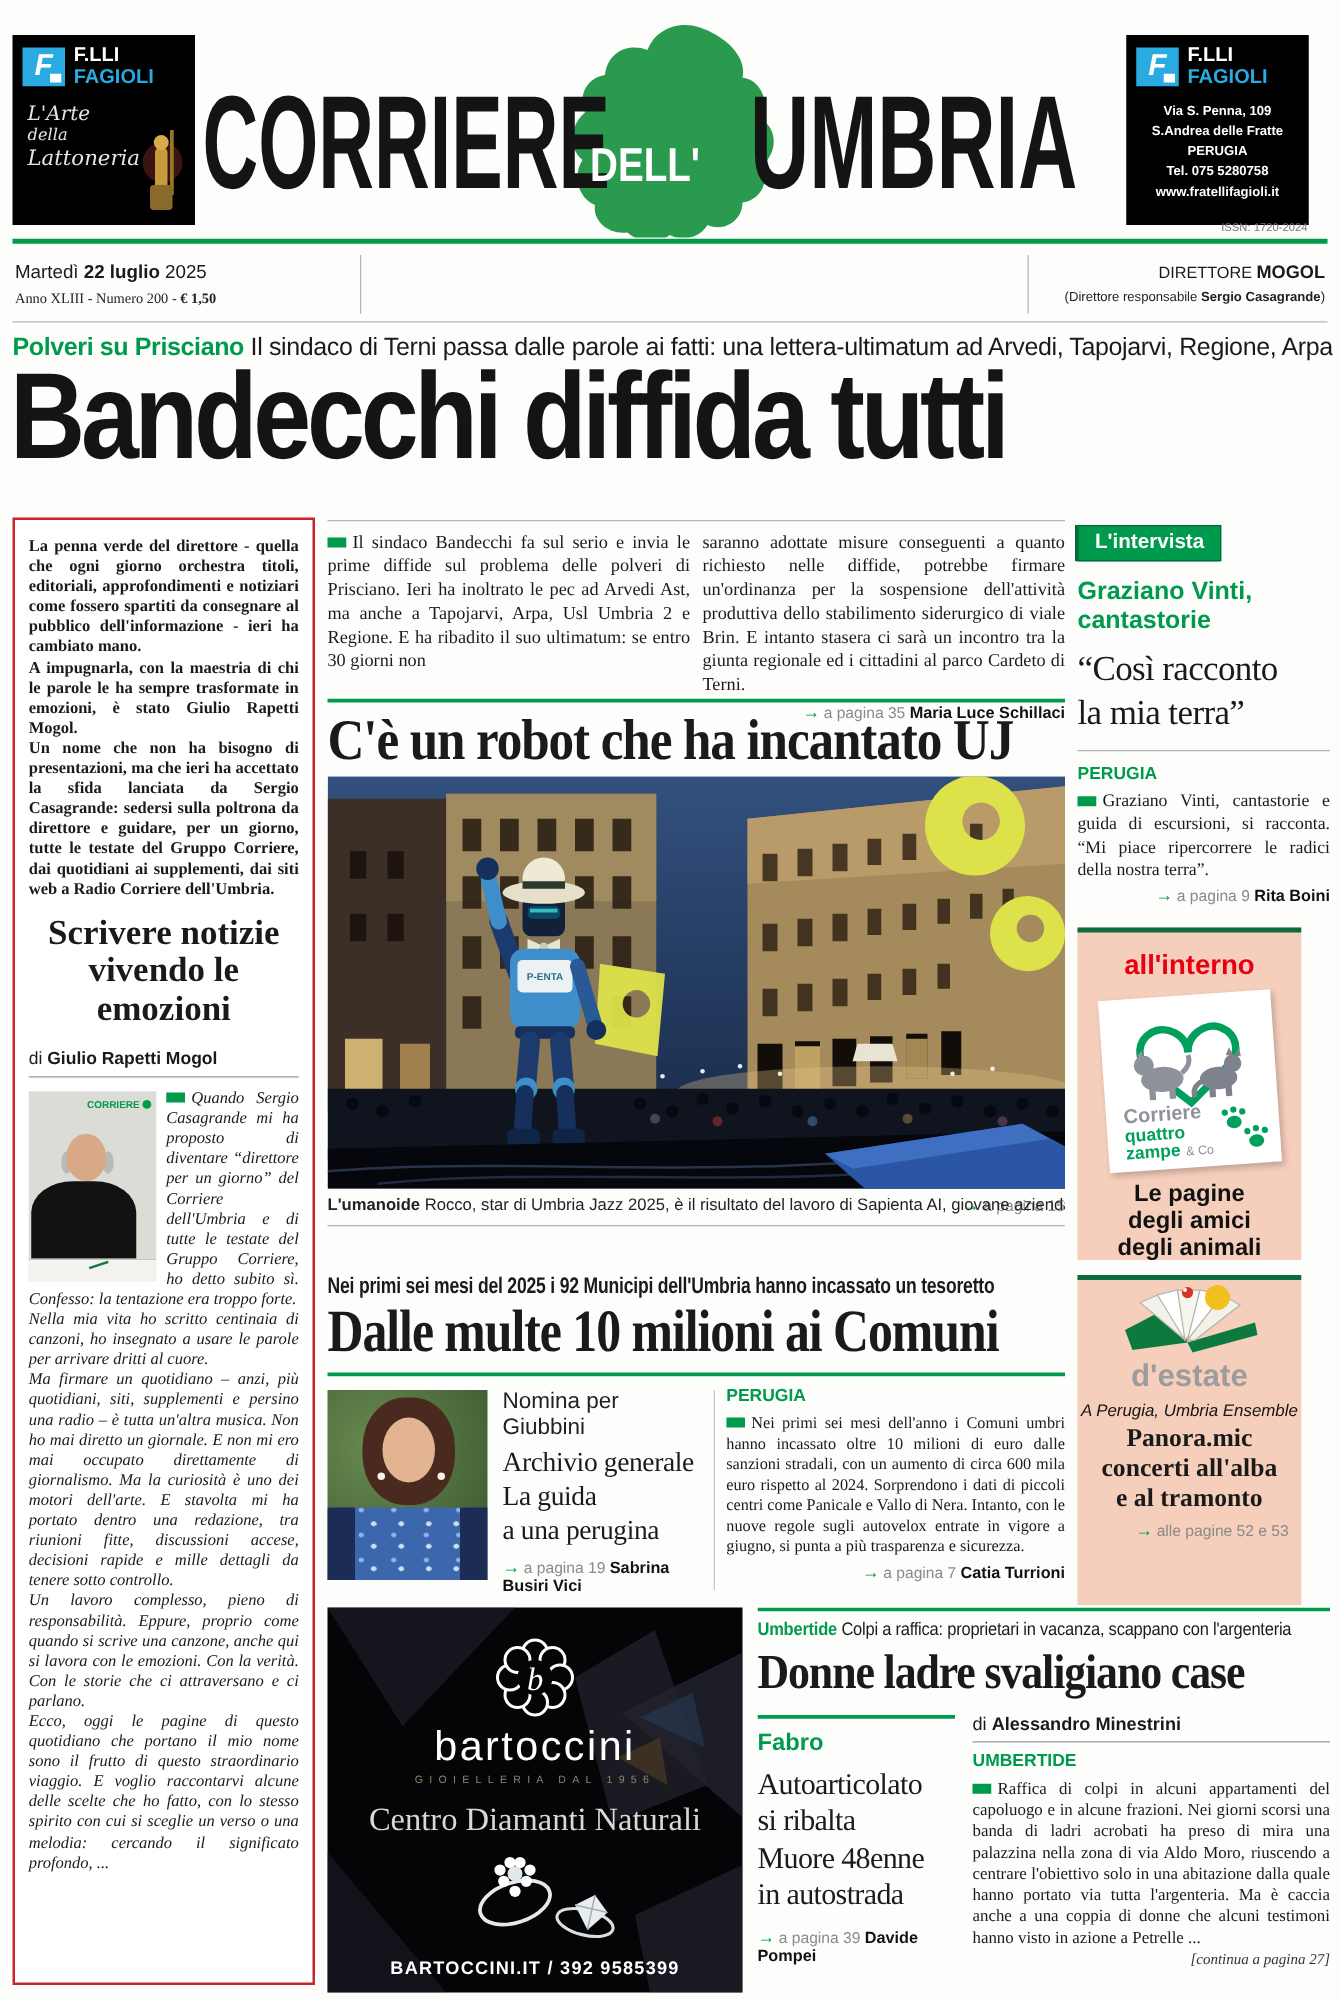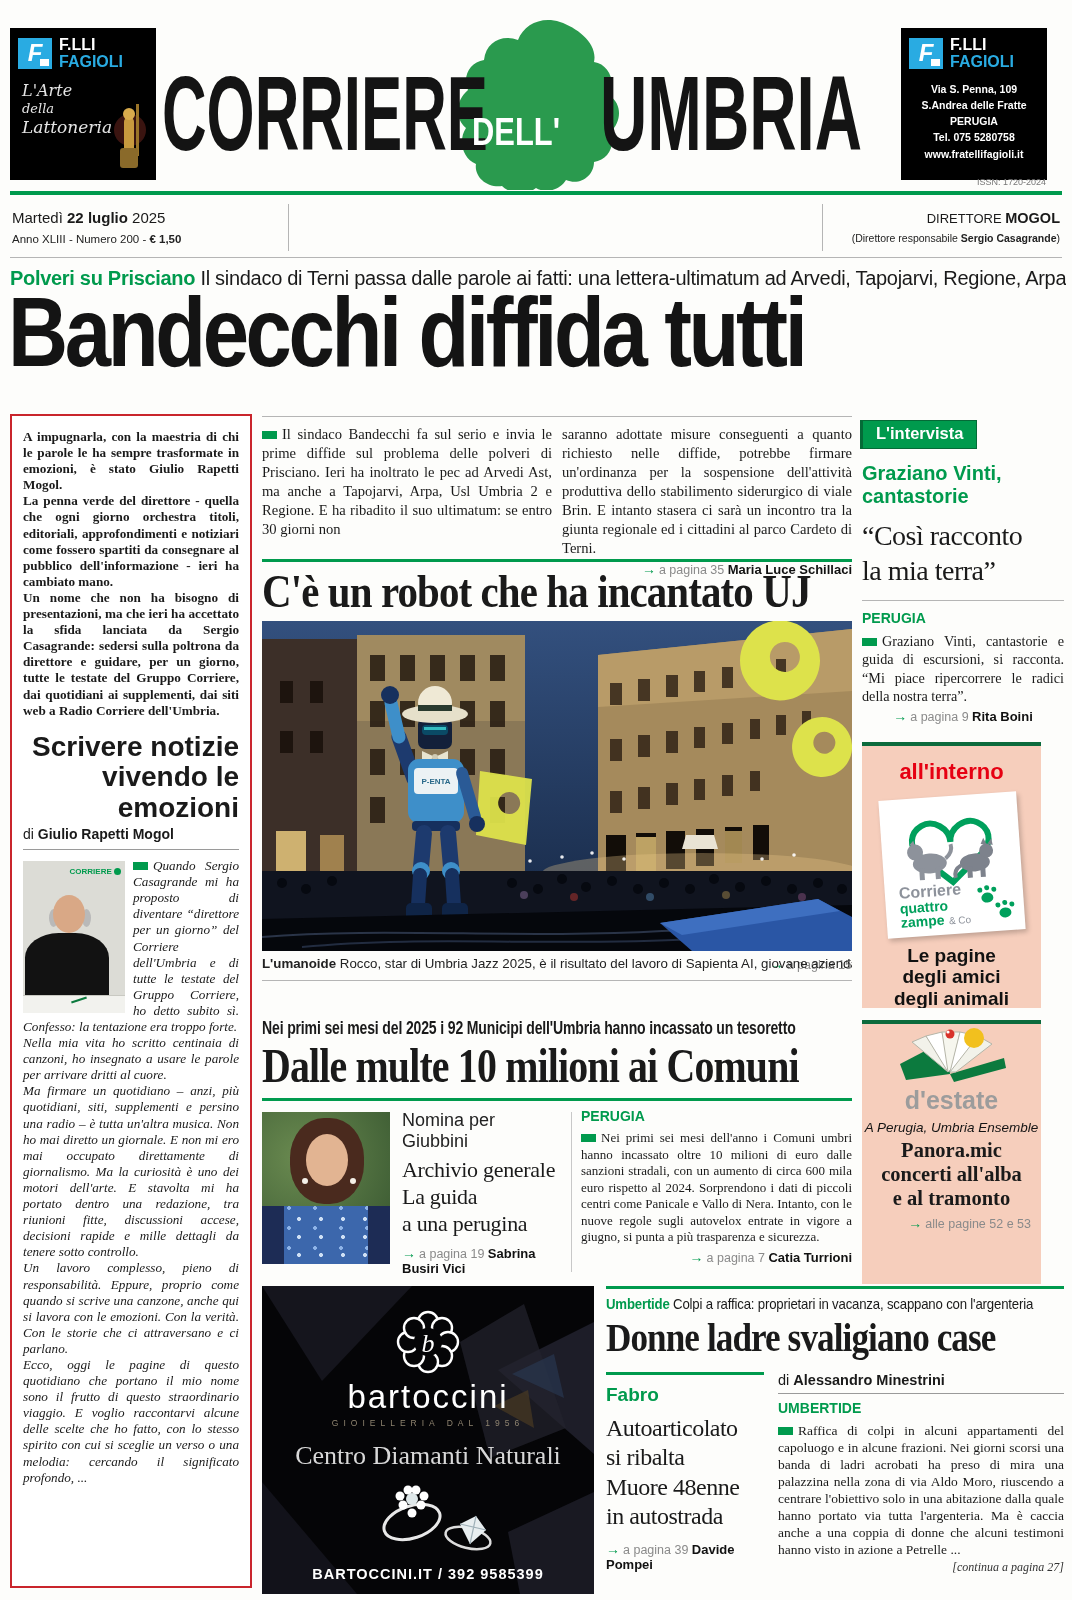--- a/index.html
+++ b/index.html
@@ -40,40 +40,40 @@
 
   .masthead-svg{position:absolute;left:158px;top:18px;width:714px;height:172px;}
   .issn{position:absolute;right:26px;top:177px;font-size:9px;color:#777;}
   .green-bar{position:absolute;left:10px;top:191px;width:1052px;height:4px;background:var(--green);}
 
   
   .dateline{position:absolute;left:10px;top:197px;width:1052px;height:61px;border-bottom:1px solid var(--rule);}
   .dl-sep{position:absolute;top:7px;height:47px;width:1px;background:var(--rule);}
   .dl-left{position:absolute;left:2px;top:12px;}
   .dl-date{font-size:15px;}
-  .dl-issue{font-size:11.5px;margin-top:7px;color:#222;}
+  .dl-issue{font-size:11.5px;margin-top:7px;color:#222;font-family:Liberation Serif, serif;}
   .dl-center{position:absolute;left:288px;top:9px;width:522px;text-align:center;}
   .dl-tagline{font-size:18px;font-weight:bold;letter-spacing:.2px;color:#161616;}
   .dl-web{font-size:15px;color:var(--green);margin-top:5px;}
   .dl-right{position:absolute;right:2px;top:13px;text-align:right;}
   .dl-dir{font-size:13px;}
   .dl-dir b{font-size:14.5px;}
   .dl-resp{font-size:10.5px;margin-top:6px;color:#222;}
 
   
   .lead-kicker{position:absolute;left:10px;top:267px;width:1056px;font-size:20px;letter-spacing:-.3px;white-space:nowrap;overflow:hidden;}
   .lead-kicker .g{color:var(--green);font-weight:bold;}
   .lead-headline{position:absolute;left:8px;top:283px;width:1260px;font-size:98px;font-weight:bold;
     letter-spacing:-4px;line-height:1.02;transform:scaleX(.85);transform-origin:left top;color:#141414;white-space:nowrap;}
 
   
   .left-box{position:absolute;left:10px;top:414px;width:242px;height:1174px;border:2.5px solid var(--boxred);
     background:#fff;padding:13px 11px 8px;overflow:hidden;}
   .intro p{font-family:"Liberation Serif",serif;font-weight:bold;font-size:13.2px;line-height:1.22;text-align:justify;}
-  .ed-headline{font-family:Liberation Sans, sans-serif;font-size:28px;text-align:right;line-height:1.1;margin:13px 0 2px;}
+  .ed-headline{font-family:Liberation Serif, serif;font-size:28px;text-align:center;line-height:1.1;margin:13px 0 14px;}
   .ed-byline{font-size:14px;border-bottom:1px solid #9a9a9a;padding-bottom:7px;margin-bottom:8px;}
   .ed-body p{font-family:"Liberation Serif",serif;font-style:italic;font-size:13.2px;line-height:1.22;text-align:justify;}
   .bullet{display:inline-block;width:15px;height:8px;background:var(--green);margin-right:5px;}
   .mogol-photo{float:left;width:102px;height:152px;margin:3px 8px 2px 0;position:relative;background:#dcdcd6;overflow:hidden;}
   .mp-logo{position:absolute;top:6px;right:4px;font-size:8px;font-weight:bold;color:var(--green);}
   .mp-dot{display:inline-block;width:7px;height:7px;border-radius:50%;background:var(--green);vertical-align:middle;}
   .mp-head{position:absolute;left:30px;top:34px;width:32px;height:38px;border-radius:50%;background:#d9a886;}
   .mp-hair{position:absolute;left:26px;top:48px;width:9px;height:18px;border-radius:50%;background:#b9b9b9;}
   .mp-hair2{position:absolute;left:59px;top:48px;width:9px;height:18px;border-radius:50%;background:#b9b9b9;}
   .mp-body{position:absolute;left:2px;top:72px;width:84px;height:62px;border-radius:40% 40% 0 0;background:#121212;}
@@ -148,21 +148,21 @@
   .umb-cont{font-family:"Liberation Serif",serif;font-style:italic;font-size:12px;text-align:right;color:#333;margin-top:2px;}
 
   
   .interv{position:absolute;left:862px;top:420px;width:202px;}
   .interv-label{display:inline-block;background:var(--green);color:#fff;font-weight:bold;font-size:16.5px;
     padding:3px 13px 5px;border:1px solid #056a37;box-shadow:-2px 0 0 #056a37;}
   .interv-kicker{color:var(--green);font-weight:bold;font-size:20px;line-height:1.15;margin-top:13px;}
   .interv-headline{font-family:"Liberation Serif",serif;font-size:28px;line-height:1.25;letter-spacing:-.5px;margin-top:10px;}
   .interv-loc{border-top:1px solid var(--rule);margin-top:12px;padding-top:9px;}
   .interv-body{font-family:"Liberation Serif",serif;font-size:14.2px;line-height:1.3;text-align:justify;margin-top:4px;}
-  .interv .pageref{margin-top:2px;text-align:center;}
+  .interv .pageref{margin-top:2px;}
 
   .pinkbox{position:absolute;left:862px;width:179px;background:var(--pink);border-top:4px solid var(--dkgreen);
     text-align:center;overflow:hidden;}
   .pink1{top:742px;height:266px;}
   .pink2{top:1020px;height:264px;}
   .interno-label{color:var(--red);font-weight:bold;font-size:22px;margin-top:13px;}
   .zampe-card{width:138px;height:138px;background:#fff;margin:11px auto 11px;transform:rotate(-4deg);
     box-shadow:2px 3px 5px rgba(0,0,0,.22);}
   .pink-big{font-weight:bold;font-size:19px;line-height:1.12;color:#111;}
   .album-title{color:var(--green);font-weight:bold;font-size:37px;letter-spacing:-1px;margin-top:6px;}
@@ -239,22 +239,22 @@
     </div>
   </div>
 
   <div class="lead-kicker">
     <span class="g">Polveri su Prisciano</span><span> Il sindaco di Terni passa dalle parole ai fatti: una lettera-ultimatum ad Arvedi, Tapojarvi, Regione, Arpa e Usl</span>
   </div>
   <h1 class="lead-headline">Bandecchi diffida tutti</h1>
 
   <div class="left-box">
     <div class="intro">
+      <p>La penna verde del direttore - quella che ogni giorno orchestra titoli, editoriali, approfondimenti e notiziari come fossero spartiti da consegnare al pubblico dell'informazione - ieri ha cambiato mano.</p>
       <p>A impugnarla, con la maestria di chi le parole le ha sempre trasformate in emozioni, è stato Giulio Rapetti Mogol.</p>
-      <p>La penna verde del direttore - quella che ogni giorno orchestra titoli, editoriali, approfondimenti e notiziari come fossero spartiti da consegnare al pubblico dell'informazione - ieri ha cambiato mano.</p>
       <p>Un nome che non ha bisogno di presentazioni, ma che ieri ha accettato la sfida lanciata da Sergio Casagrande: sedersi sulla poltrona da direttore e guidare, per un giorno, tutte le testate del Gruppo Corriere, dai quotidiani ai supplementi, dai siti web a Radio Corriere dell'Umbria.</p>
     </div>
     <h2 class="ed-headline">Scrivere notizie vivendo le emozioni</h2>
     <div class="ed-byline"><span>di </span><b>Giulio Rapetti Mogol</b></div>
     <div class="ed-body">
       <div class="mogol-photo">
         <span class="mp-logo"><span>CORRIERE</span> <span class="mp-dot"></span></span>
         <span class="mp-hair"></span>
           <span class="mp-hair2"></span>
         <span class="mp-head"></span>

